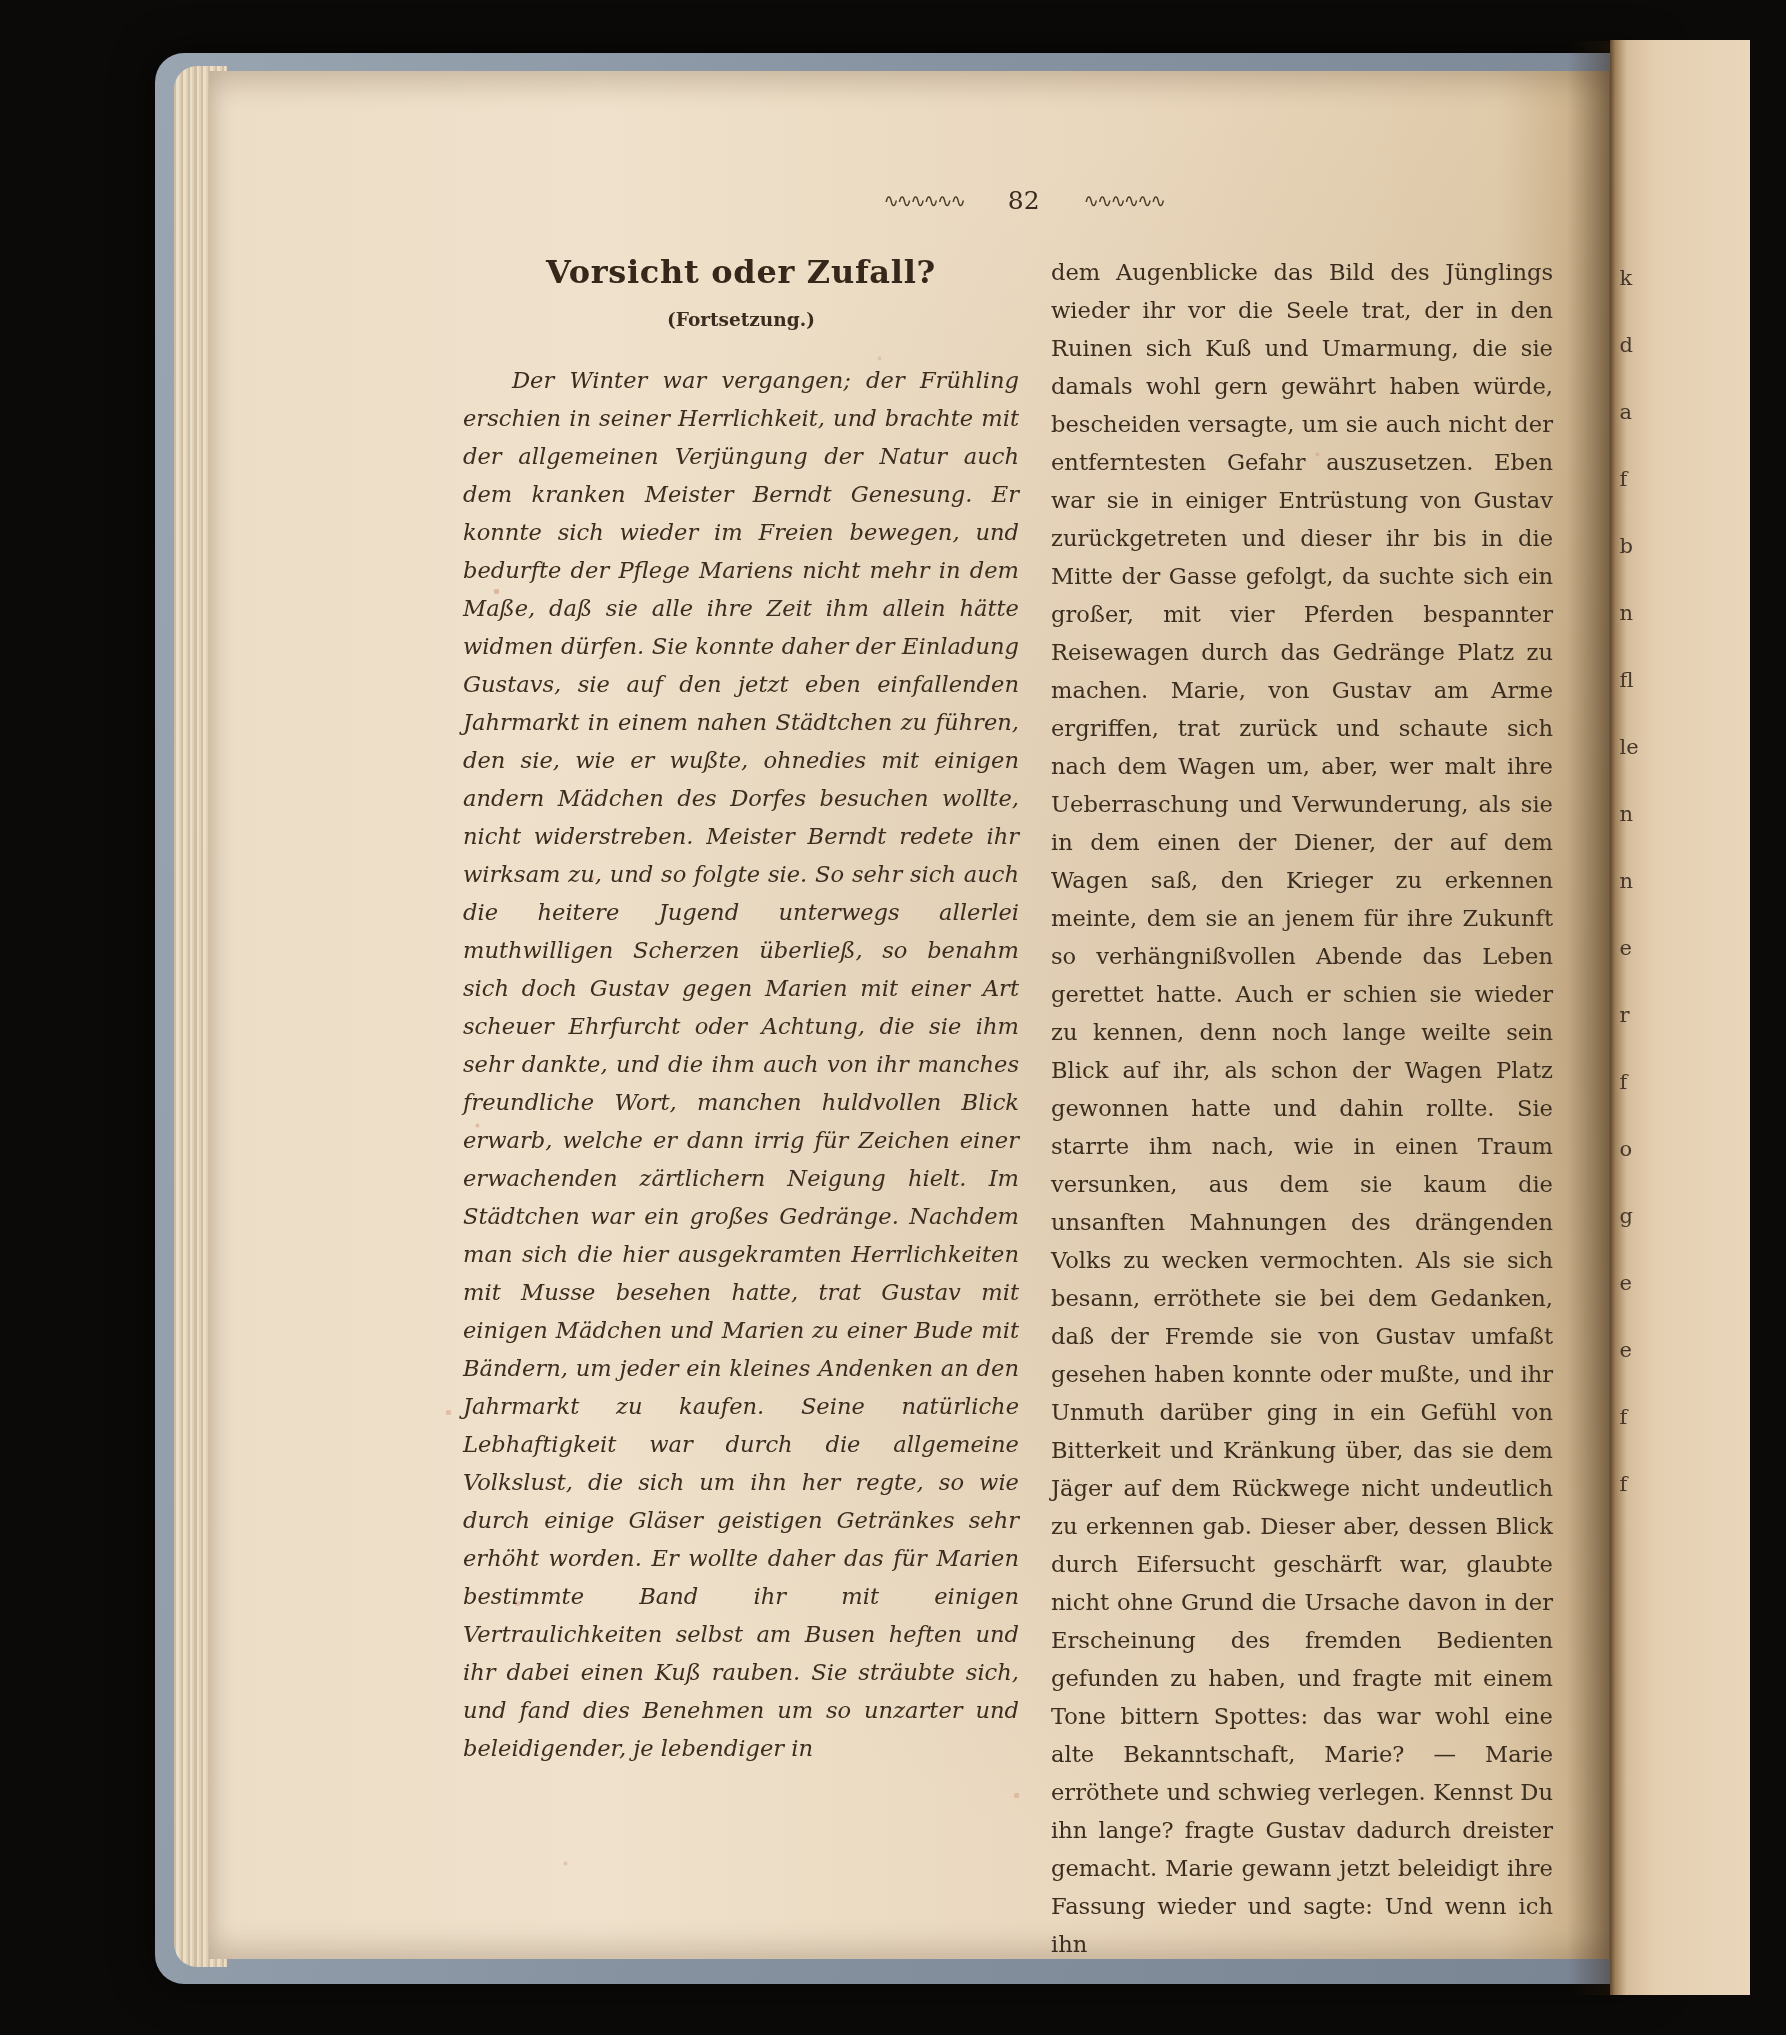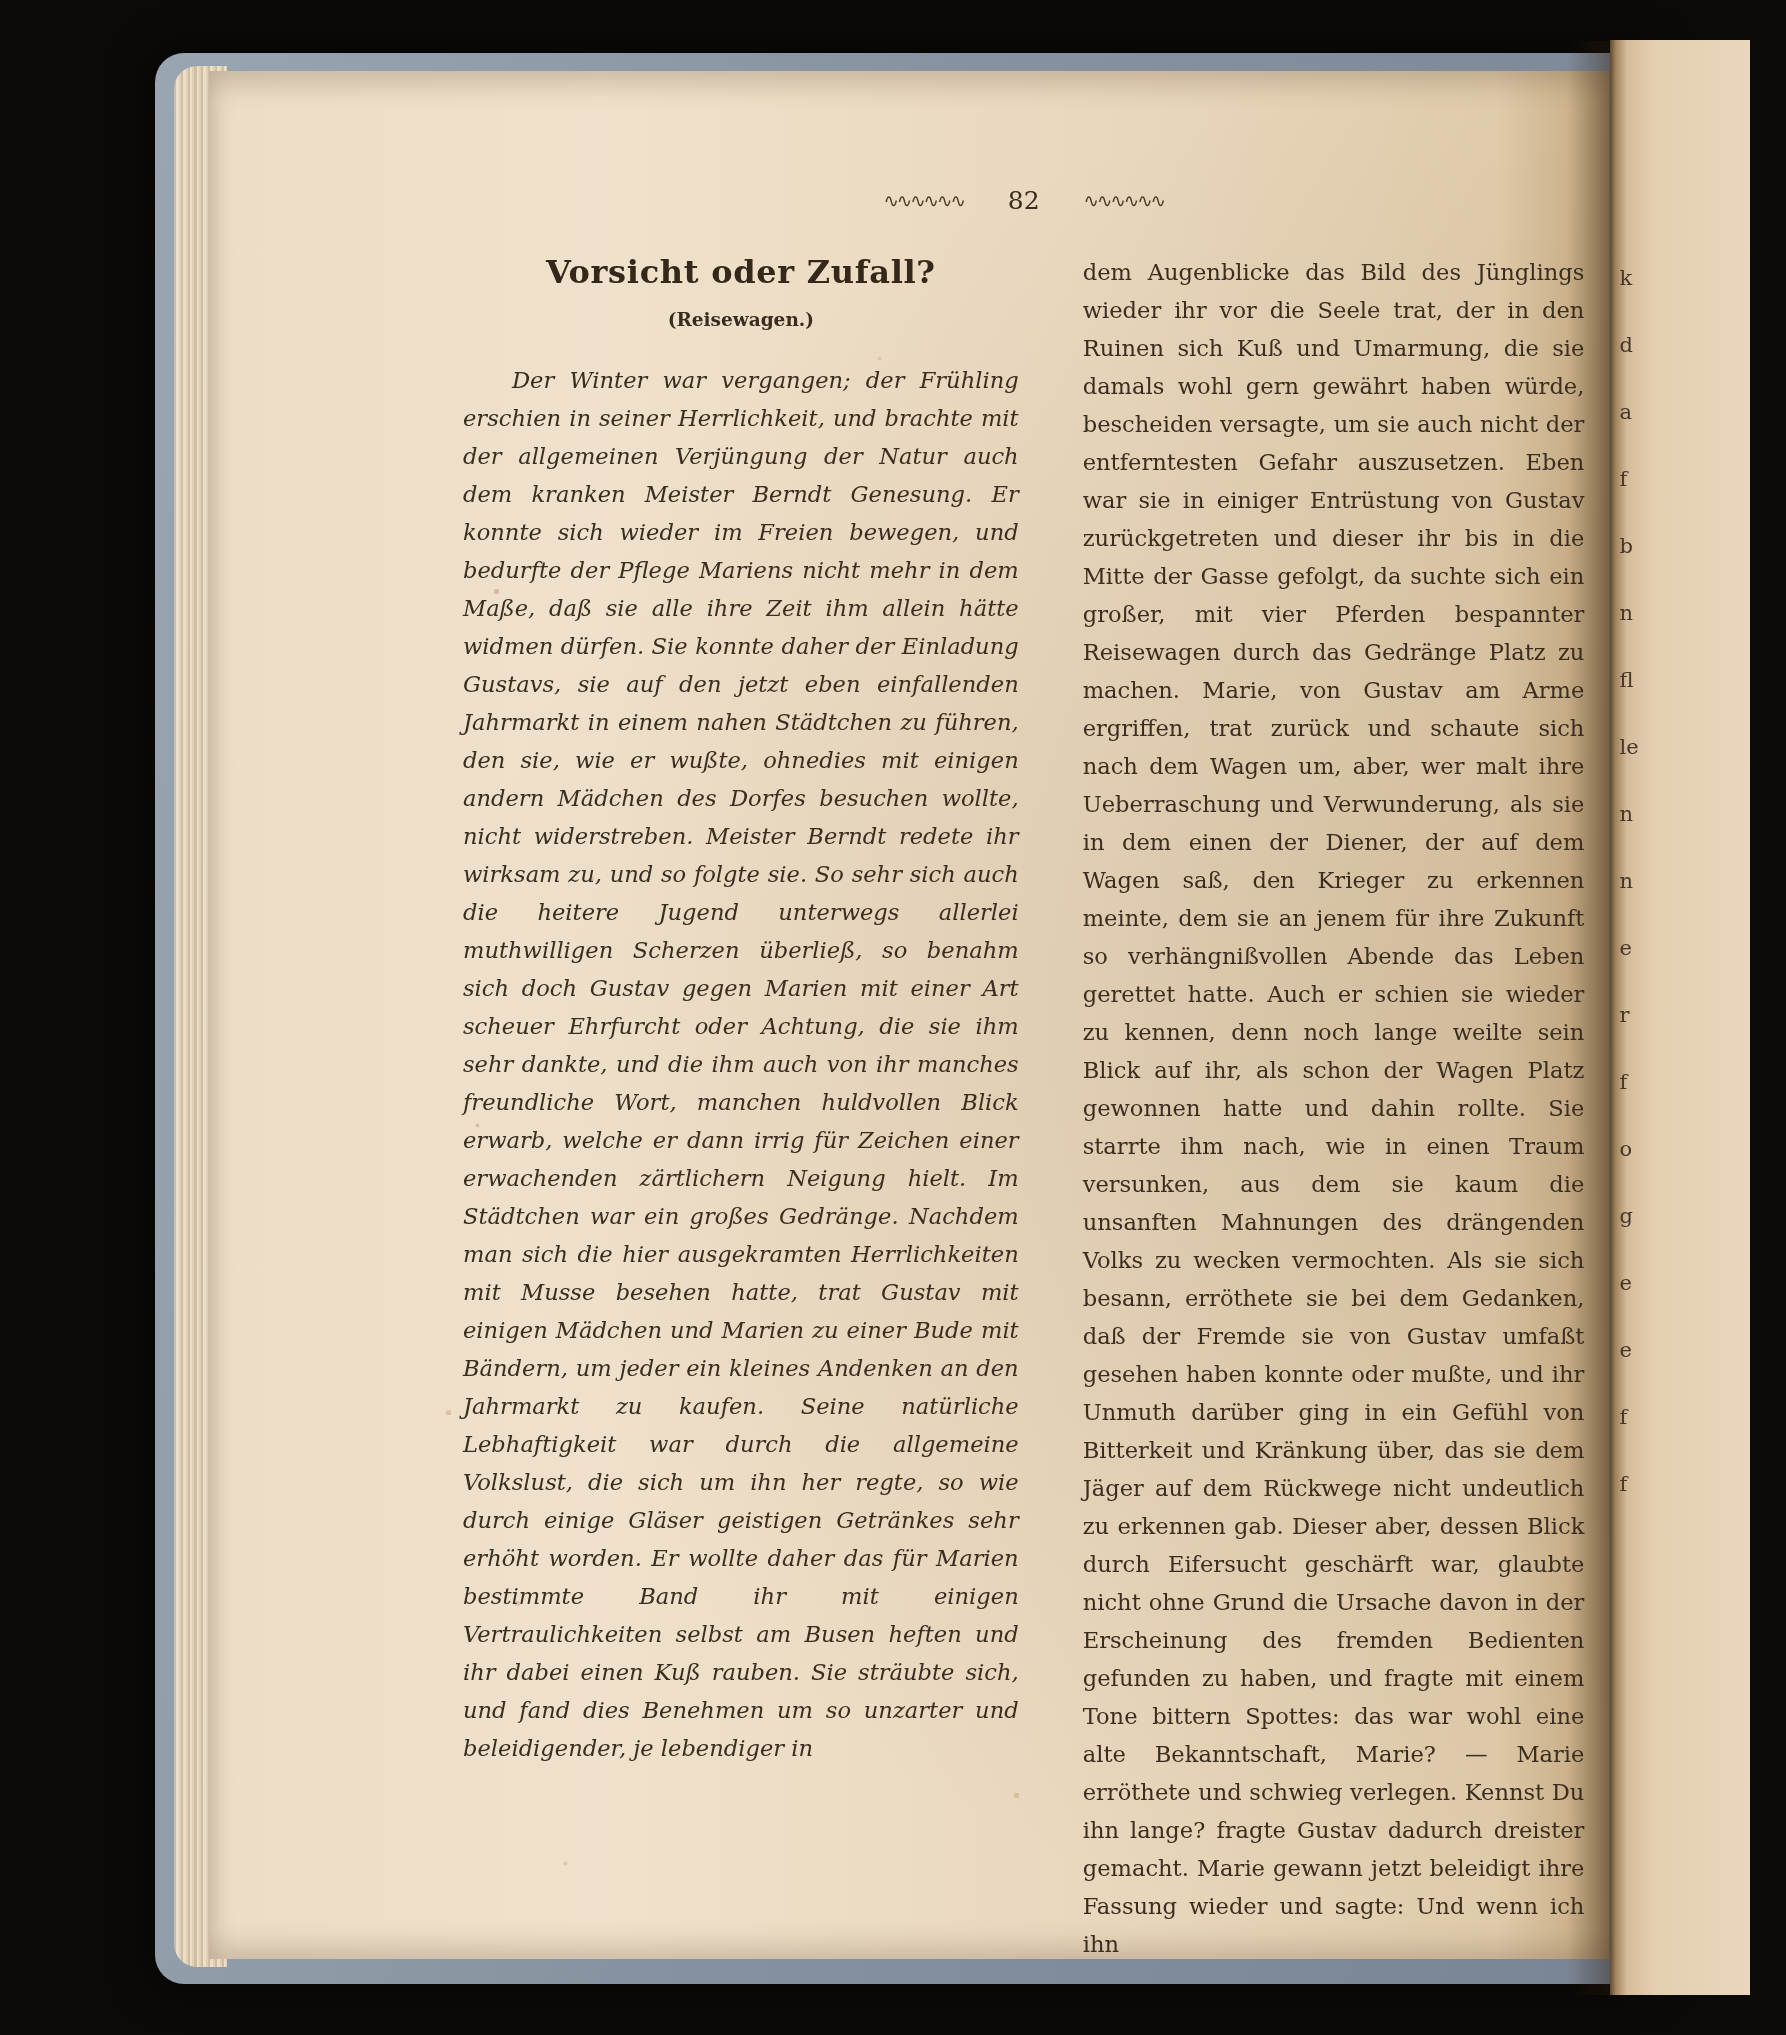--- a/index.html
+++ b/index.html
@@ -65,21 +65,21 @@
     position:absolute; left:0; top:0; right:0;
     padding:115px 24.6px 0 254px;
     color:#3a2c1e;
   }
   .header-row {
     display:flex; justify-content:center; align-items:center; gap:44px;
     margin-bottom:38px;
   }
   .ornament { font-size:18.5px; letter-spacing:-2.1px; color:#4d3c2a; }
   .page-number { font-size:25px; color:#3a2c1e; }
-  .columns { display:flex; gap:64px; }
+  .columns { display:flex; gap:32px; }
   .col-left { width:556px; }
   .col-right { width:502px; }
   .article-title {
     margin:0 0 18px; font-size:32px; font-weight:bold; text-align:center;
     letter-spacing:0.7px; color:#35271a;
   }
   .article-subtitle { margin:0 0 31px; font-size:18.5px; text-align:center; }
   .body-text {
     margin:0; font-size:22.6px; line-height:38px; text-align:justify;
     color:#3b2d1f;
@@ -103,21 +103,21 @@
       <div class="header-row">
         <span class="ornament">∿∿∿∿∿∿</span>
         <span class="page-number">82</span>
         <span class="ornament">∿∿∿∿∿∿</span>
       </div>
 
       <div class="columns">
 
         <div class="col-left">
           <h1 class="article-title">Vorsicht oder Zufall?</h1>
-          <h2 class="article-subtitle">(Reisewagen.)</h2>
+          <h2 class="article-subtitle">(Fortsetzung.)</h2>
           <p class="body-text">Der Winter war vergangen; der Frühling erschien in seiner Herrlichkeit, und brachte mit der allgemeinen Verjüngung der Natur auch dem kranken Meister Berndt Genesung. Er konnte sich wieder im Freien bewegen, und bedurfte der Pflege Mariens nicht mehr in dem Maße, daß sie alle ihre Zeit ihm allein hätte widmen dürfen. Sie konnte daher der Einladung Gustavs, sie auf den jetzt eben einfallenden Jahrmarkt in einem nahen Städtchen zu führen, den sie, wie er wußte, ohnedies mit einigen andern Mädchen des Dorfes besuchen wollte, nicht widerstreben. Meister Berndt redete ihr wirksam zu, und so folgte sie. So sehr sich auch die heitere Jugend unterwegs allerlei muthwilligen Scherzen überließ, so benahm sich doch Gustav gegen Marien mit einer Art scheuer Ehrfurcht oder Achtung, die sie ihm sehr dankte, und die ihm auch von ihr manches freundliche Wort, manchen huldvollen Blick erwarb, welche er dann irrig für Zeichen einer erwachenden zärtlichern Neigung hielt. Im Städtchen war ein großes Gedränge. Nachdem man sich die hier ausgekramten Herrlichkeiten mit Musse besehen hatte, trat Gustav mit einigen Mädchen und Marien zu einer Bude mit Bändern, um jeder ein kleines Andenken an den Jahrmarkt zu kaufen. Seine natürliche Lebhaftigkeit war durch die allgemeine Volkslust, die sich um ihn her regte, so wie durch einige Gläser geistigen Getränkes sehr erhöht worden. Er wollte daher das für Marien bestimmte Band ihr mit einigen Vertraulichkeiten selbst am Busen heften und ihr dabei einen Kuß rauben. Sie sträubte sich, und fand dies Benehmen um so unzarter und beleidigender, je lebendiger in</p>
         </div>
 
         <div class="col-right">
           <p class="body-text">dem Augenblicke das Bild des Jünglings wieder ihr vor die Seele trat, der in den Ruinen sich Kuß und Umarmung, die sie damals wohl gern gewährt haben würde, bescheiden versagte, um sie auch nicht der entferntesten Gefahr auszusetzen. Eben war sie in einiger Entrüstung von Gustav zurückgetreten und dieser ihr bis in die Mitte der Gasse gefolgt, da suchte sich ein großer, mit vier Pferden bespannter Reisewagen durch das Gedränge Platz zu machen. Marie, von Gustav am Arme ergriffen, trat zurück und schaute sich nach dem Wagen um, aber, wer malt ihre Ueberraschung und Verwunderung, als sie in dem einen der Diener, der auf dem Wagen saß, den Krieger zu erkennen meinte, dem sie an jenem für ihre Zukunft so verhängnißvollen Abende das Leben gerettet hatte. Auch er schien sie wieder zu kennen, denn noch lange weilte sein Blick auf ihr, als schon der Wagen Platz gewonnen hatte und dahin rollte. Sie starrte ihm nach, wie in einen Traum versunken, aus dem sie kaum die unsanften Mahnungen des drängenden Volks zu wecken vermochten. Als sie sich besann, erröthete sie bei dem Gedanken, daß der Fremde sie von Gustav umfaßt gesehen haben konnte oder mußte, und ihr Unmuth darüber ging in ein Gefühl von Bitterkeit und Kränkung über, das sie dem Jäger auf dem Rückwege nicht undeutlich zu erkennen gab. Dieser aber, dessen Blick durch Eifersucht geschärft war, glaubte nicht ohne Grund die Ursache davon in der Erscheinung des fremden Bedienten gefunden zu haben, und fragte mit einem Tone bittern Spottes: das war wohl eine alte Bekanntschaft, Marie? — Marie erröthete und schwieg verlegen. Kennst Du ihn lange? fragte Gustav dadurch dreister gemacht. Marie gewann jetzt beleidigt ihre Fassung wieder und sagte: Und wenn ich ihn</p>
         </div>
 
       </div>
     </div>
   </div>

